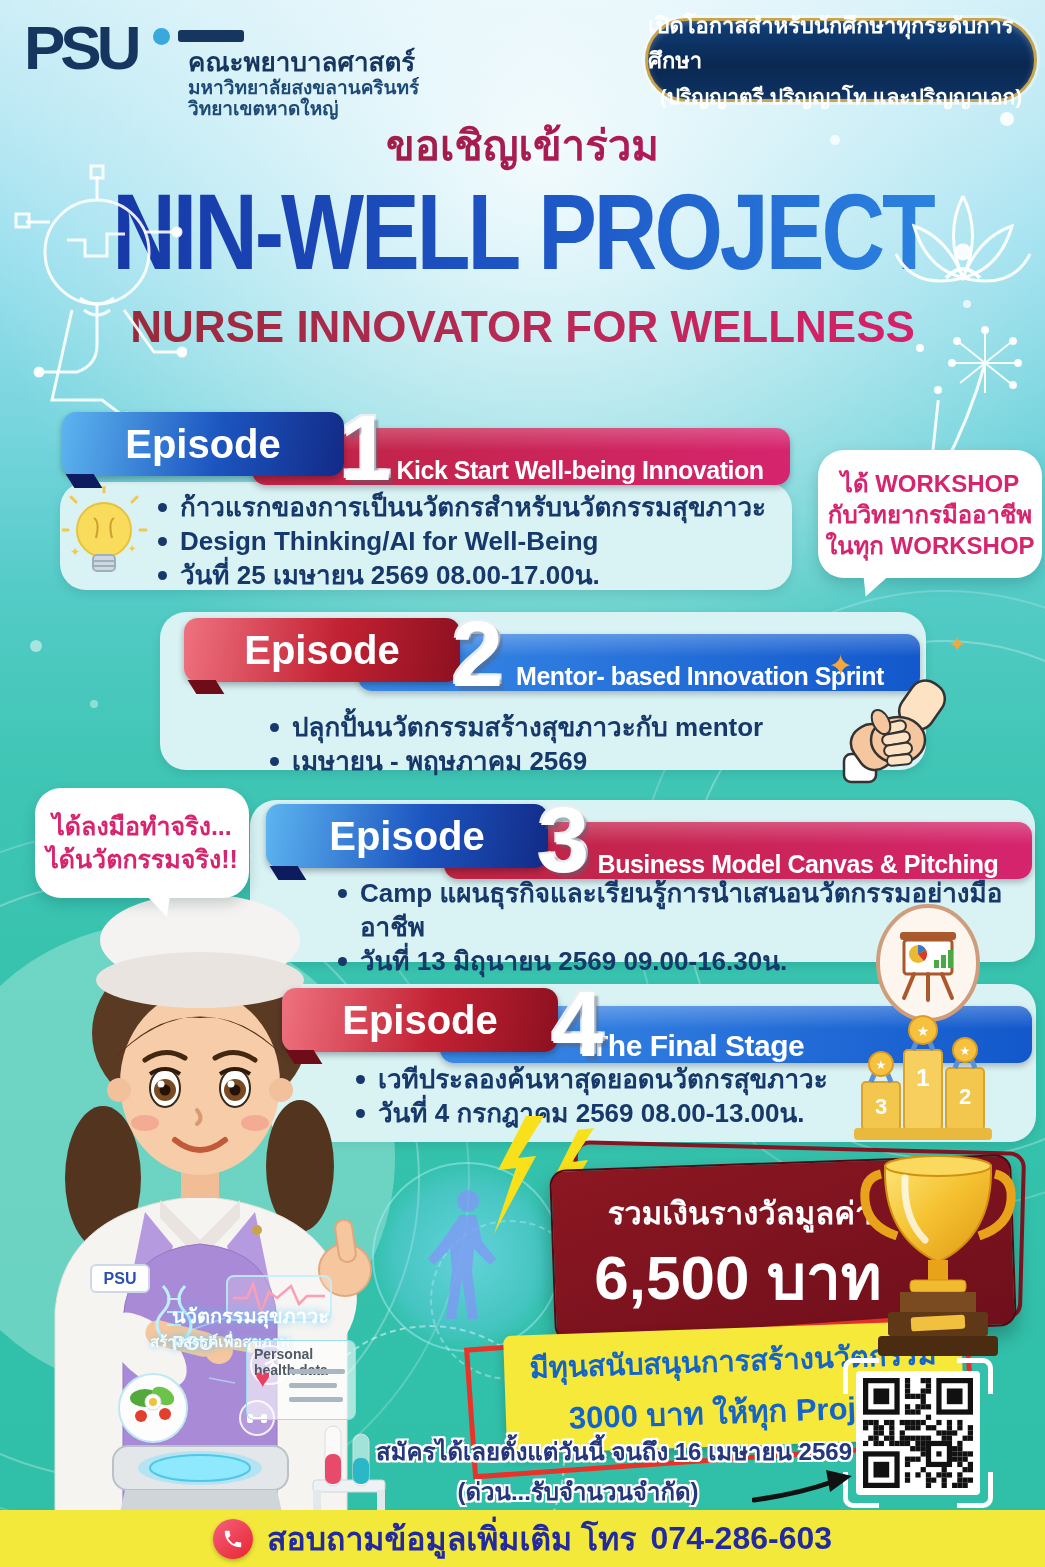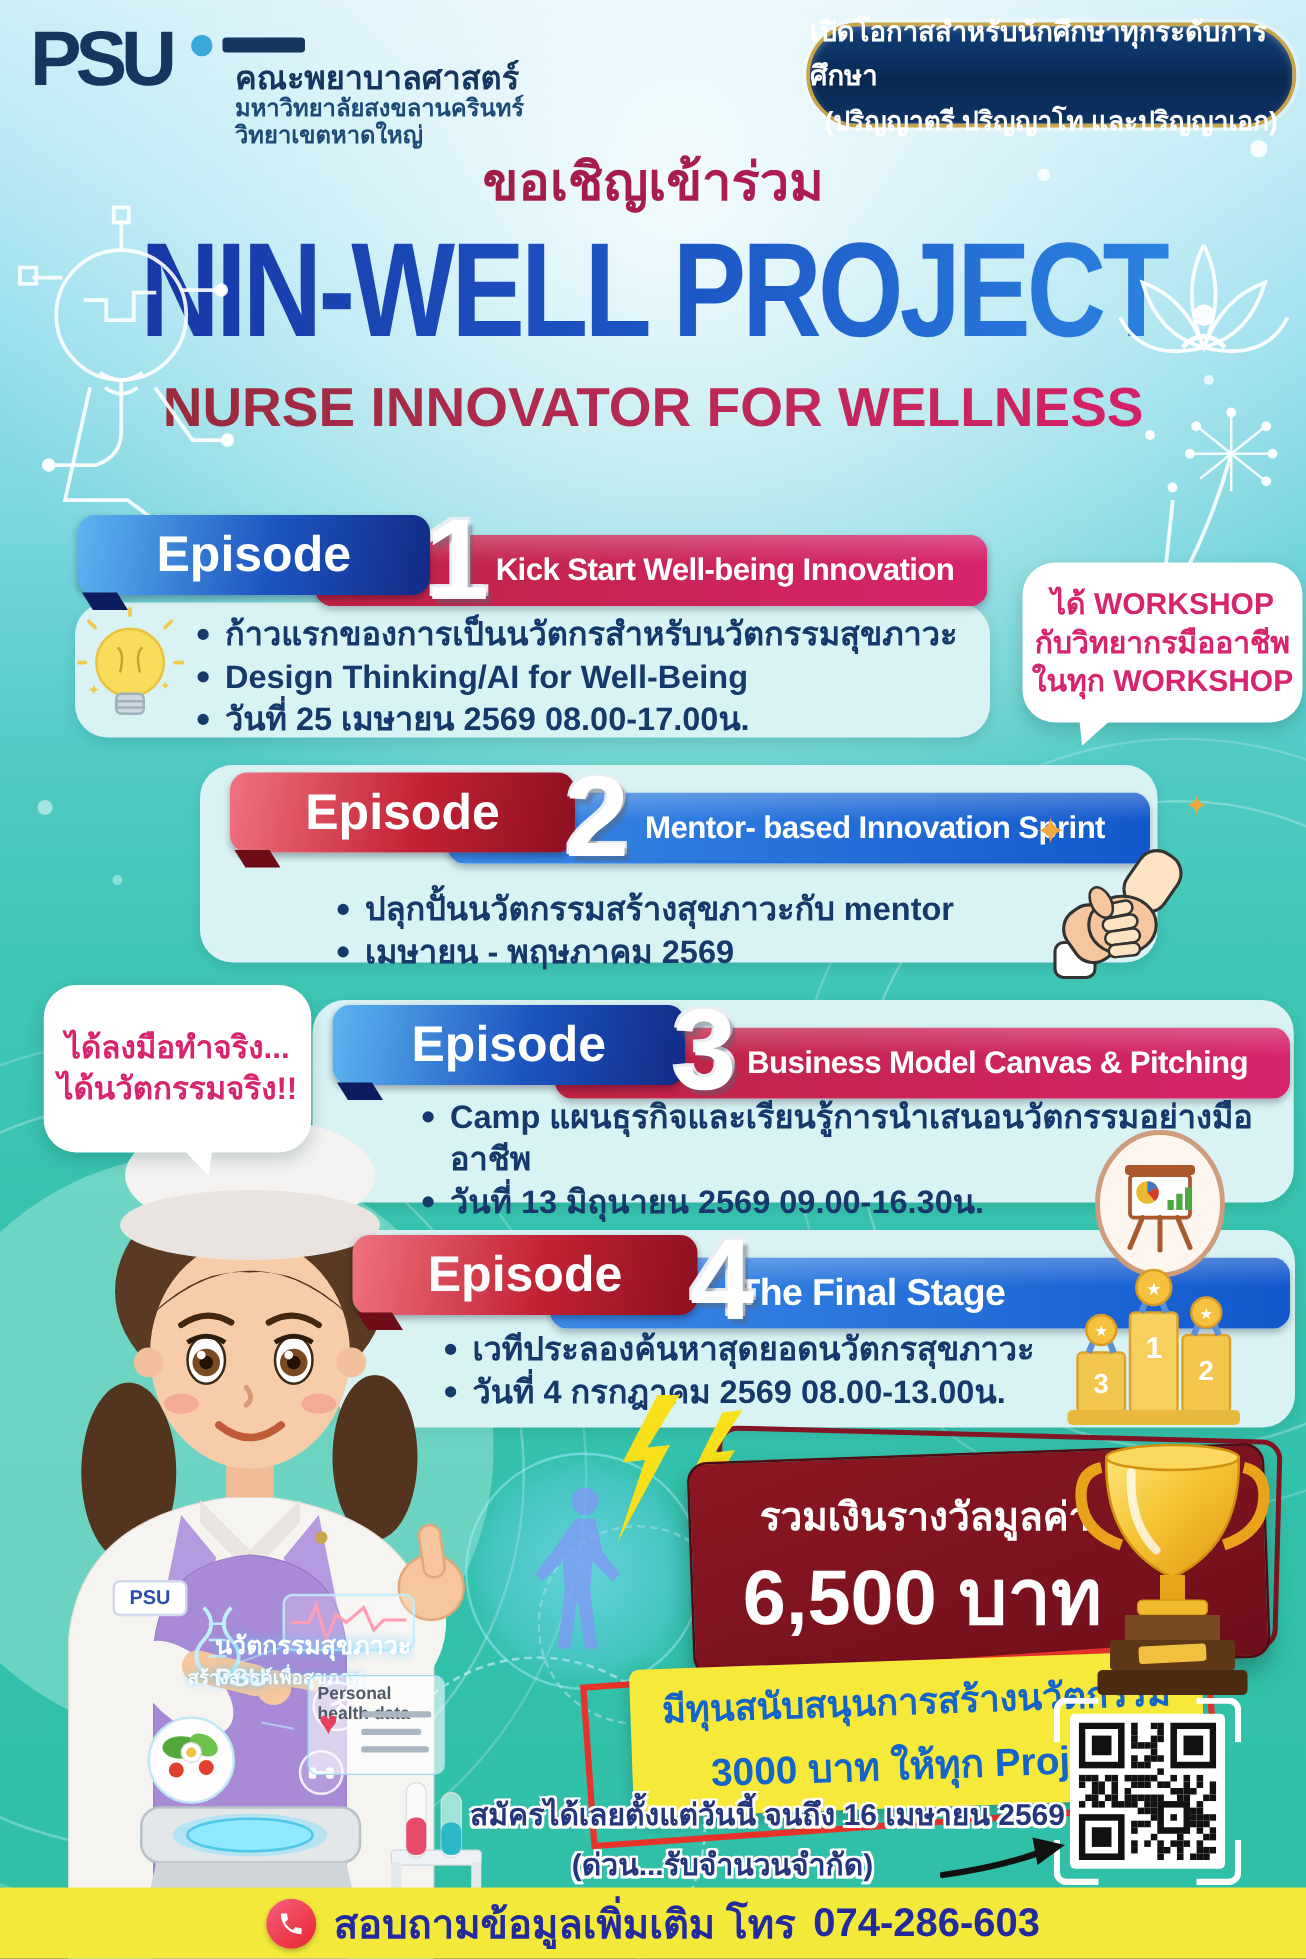--- a/index.html
+++ b/index.html
@@ -40,38 +40,38 @@
   .ep-card{position:absolute;background:#d9f2f3;border-radius:26px;box-shadow:0 4px 10px rgba(0,60,60,.12);}
   .ep-ribbon{position:absolute;height:64px;border-radius:14px;display:flex;align-items:center;justify-content:center;
     color:#fff;font-size:40px;font-weight:800;z-index:4;box-shadow:0 3px 6px rgba(0,0,30,.3);}
   .ep-ribbon.blue{background:linear-gradient(100deg,#5db5f0 0%,#1c55c0 55%,#122a86 100%);}
   .ep-ribbon.red{background:linear-gradient(100deg,#ef7280 0%,#c22233 55%,#8c1020 100%);}
   .ep-ribbon .fold{position:absolute;left:8px;bottom:-12px;width:28px;height:14px;transform:skewX(32deg);}
   .ep-ribbon.blue .fold{background:#0c1c5e;}
   .ep-ribbon.red .fold{background:#6e0c18;}
   .ep-num{position:absolute;z-index:5;color:#fff;font-size:92px;font-weight:800;line-height:1;
     text-shadow:4px 4px 2px rgba(90,100,115,.45),-2px -2px 0 #e8eef4,2px -2px 0 #e8eef4;}
-  .ep-banner{position:absolute;height:57px;border-radius:14px;z-index:3;display:flex;align-items:center;
+  .ep-banner{position:absolute;height:57px;border-radius:14px;z-index:3;display:flex;align-items:flex-end;
     color:#fff;font-weight:800;font-size:25px;letter-spacing:-.5px;box-shadow:0 3px 6px rgba(0,0,30,.25);}
   .ep-banner.pink{background:linear-gradient(180deg,rgba(255,255,255,.22),rgba(255,255,255,0) 40%),linear-gradient(90deg,#bd2440,#d6246e);}
   .ep-banner.blue{background:linear-gradient(180deg,rgba(255,255,255,.25),rgba(255,255,255,0) 40%),linear-gradient(90deg,#3b8be8,#1258cc);}
   .ep-banner .t{flex:1;text-align:center;}
   .ep-banner .t.left{text-align:left;}
   .bullets{position:absolute;margin:0;padding:0;list-style:none;z-index:4;}
   .bullets li{position:relative;padding-left:30px;font-size:26px;font-weight:600;color:#17386b;line-height:34px;}
   .bullets li::before{content:"";position:absolute;left:8px;top:13px;width:9px;height:9px;border-radius:50%;background:#17386b;}
   
   .bubble{position:absolute;background:#fff;border-radius:26px;box-shadow:0 6px 14px rgba(0,60,60,.2);
     display:flex;flex-direction:column;justify-content:center;text-align:center;z-index:6;}
   .bubble .line{color:#d6246e;font-weight:800;}
   .bubble .tail{position:absolute;width:0;height:0;}
   .bubble-workshop{left:818px;top:450px;width:224px;height:128px;}
   .bubble-workshop .line{font-size:24px;line-height:31px;}
   .bubble-workshop .tail{bottom:-20px;left:42px;border-left:8px solid transparent;border-right:22px solid transparent;border-top:28px solid #fff;transform:rotate(10deg);}
-  .bubble-hands{left:35px;top:788px;width:214px;height:134px;}
+  .bubble-hands{left:35px;top:788px;width:214px;height:110px;}
   .bubble-hands .line{font-size:25px;line-height:33px;}
   .bubble-hands .tail{bottom:-20px;left:110px;border-left:20px solid transparent;border-right:8px solid transparent;border-top:28px solid #fff;transform:rotate(-8deg);}
   .stem{position:absolute;left:934px;top:400px;width:3px;height:52px;background:rgba(255,255,255,.9);transform:rotate(6deg);z-index:5;}
   
   .prize-frame{left:572px;top:1146px;width:452px;height:168px;border:4px solid #821622;border-radius:16px;transform:rotate(1.5deg);z-index:3;}
   .prize-box{left:552px;top:1162px;width:462px;height:172px;border-radius:16px;transform:rotate(-2deg);
     background:linear-gradient(160deg,#8c1722,#6e0f1b);border:2px solid #4f0a12;box-shadow:0 10px 20px rgba(0,0,0,.28);z-index:4;}
   .prize-title{left:575px;top:1188px;width:330px;text-align:center;color:#fff;font-size:31px;font-weight:800;z-index:5;}
   .prize-amount{left:558px;top:1228px;width:360px;text-align:center;color:#fff;font-size:62px;font-weight:800;z-index:5;}
   

